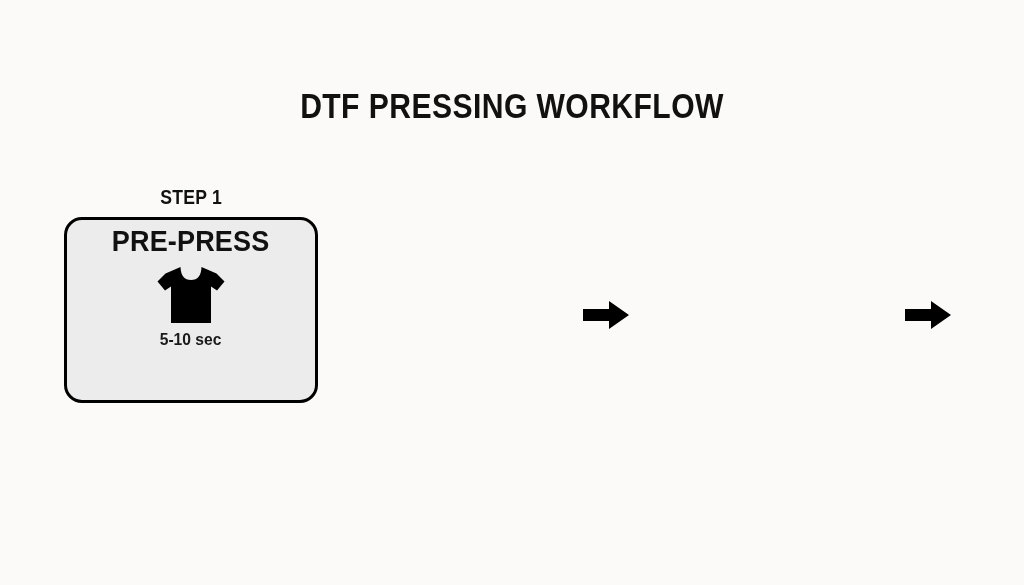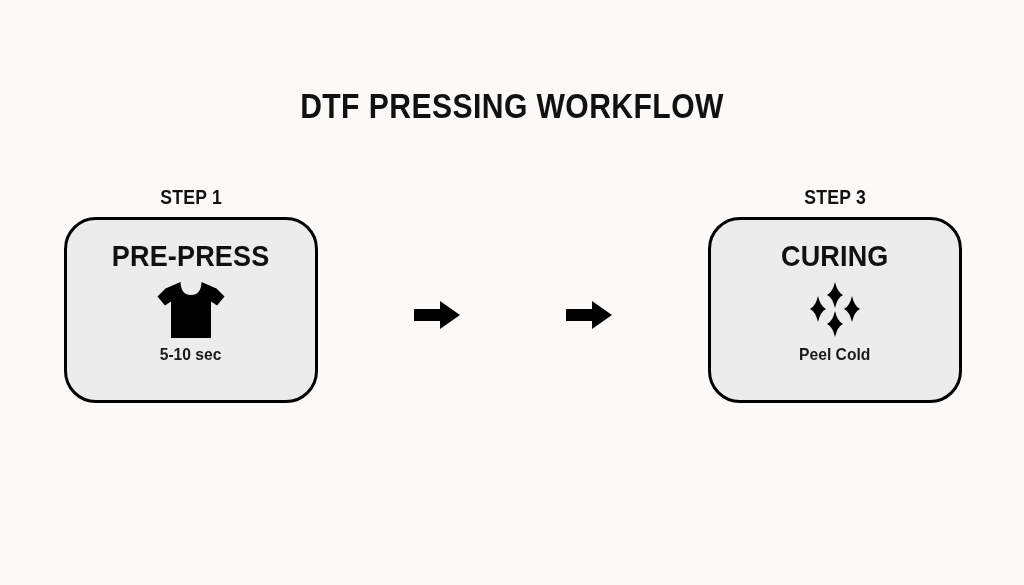--- a/index.html
+++ b/index.html
@@ -57,26 +57,26 @@
     margin-bottom: 8px;
     white-space: nowrap;
   }
 
   .card {
     box-sizing: border-box;
     width: 254px;
     height: 186px;
     background: #ececec;
     border: 3px solid #000000;
-    border-radius: 32px;
+    border-radius: 18px;
     display: flex;
     flex-direction: column;
     align-items: center;
     justify-content: flex-start;
-    padding-top: 19px;
+    padding-top: 4px;
   }
 
   .card-title {
     font-size: 30px;
     font-weight: bold;
     color: #111111;
     letter-spacing: 0.2px;
     transform: scaleX(0.9);
     white-space: nowrap;
   }
@@ -135,29 +135,14 @@
     </svg>
   </div>
 
 
   <div class="arrow-wrap">
     <svg width="46" height="28" viewBox="0 0 46 28" aria-hidden="true">
       <path fill="#000000" d="M0 8 L26 8 L26 0 L46 14 L26 28 L26 20 L0 20 Z"></path>
     </svg>
   </div>
 
-  <div class="step-col">
-    <div class="step-label">STEP 3</div>
-    <div class="card">
-      <div class="card-title">CURING</div>
-      <div class="card-icon">
-        <svg width="62" height="58" viewBox="0 0 62 58" aria-hidden="true">
-          <path fill="#000000" d="M31 1 Q33.4 11.4 39 14 Q33.4 16.6 31 27 Q28.6 16.6 23 14 Q28.6 11.4 31 1 Z"></path>
-          <path fill="#000000" d="M14 15 Q16.4 25.4 22 28 Q16.4 30.6 14 41 Q11.6 30.6 6 28 Q11.6 25.4 14 15 Z"></path>
-          <path fill="#000000" d="M48 15 Q50.4 25.4 56 28 Q50.4 30.6 48 41 Q45.6 30.6 40 28 Q45.6 25.4 48 15 Z"></path>
-          <path fill="#000000" d="M31 30 Q33.4 40.4 39 43 Q33.4 45.6 31 56 Q28.6 45.6 23 43 Q28.6 40.4 31 30 Z"></path>
-        </svg>
-      </div>
-      <div class="card-caption">Peel Cold</div>
-    </div>
-  </div>
 
 </div>
 
 </body></html>

